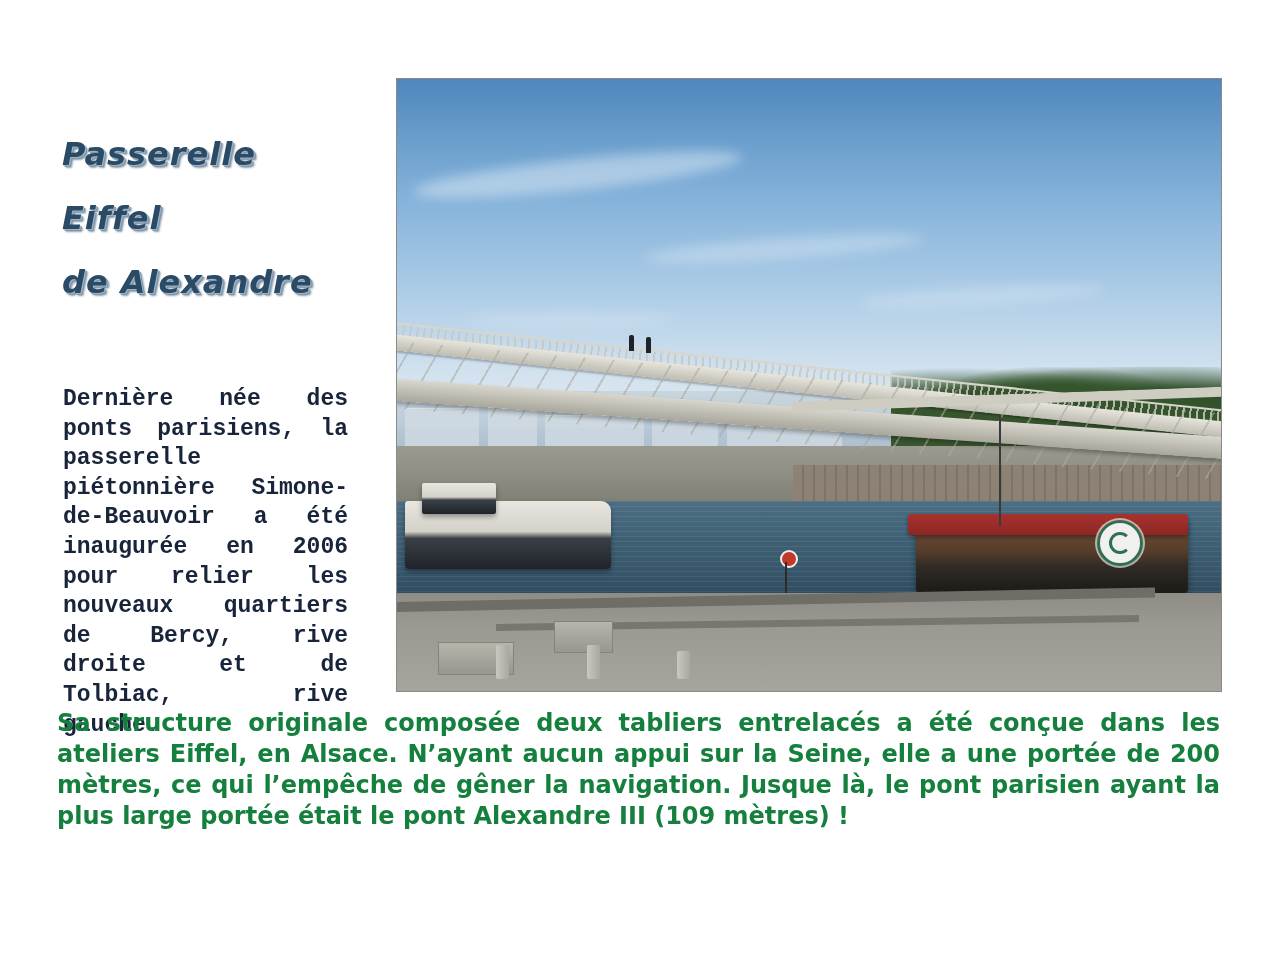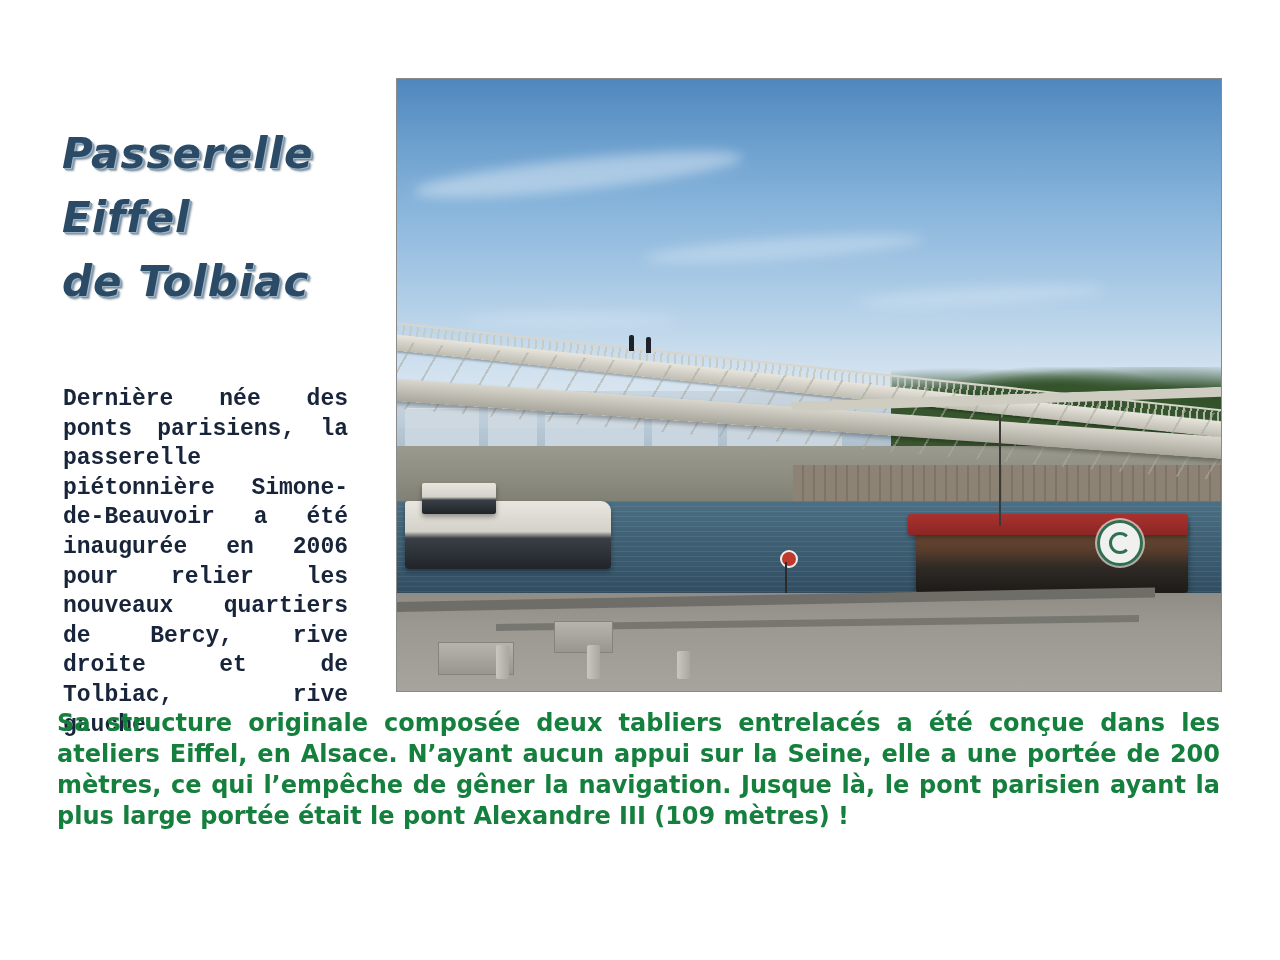--- a/index.html
+++ b/index.html
@@ -25,21 +25,21 @@
   .title-block {
     position: absolute;
     left: 62px;
     top: 122px;
     width: 340px;
   }
   .title-line {
     font-family: "DejaVu Sans", sans-serif;
     font-style: italic;
     font-weight: bold;
-    font-size: 42px;
+    font-size: 32px;
     line-height: 64px;
     letter-spacing: 1px;
     color: #2b4a66;
     text-shadow:
       1px 1px 0 #9fb6c9,
       2px 2px 0 #7d97ad,
       3px 3px 2px rgba(60,80,100,0.55);
     white-space: nowrap;
   }
 
@@ -308,21 +308,21 @@
   }
 </style>
 </head>
 <body>
 
 <div class="slide">
 
   <div class="title-block">
     <div class="title-line">Passerelle</div>
     <div class="title-line">Eiffel</div>
-    <div class="title-line">de Tolbiac</div>
+    <div class="title-line">de Alexandre</div>
   </div>
 
   <div class="left-text">Dernière née des ponts parisiens, la passerelle piétonnière Simone-de-Beauvoir a été inaugurée en 2006 pour relier les nouveaux quartiers de Bercy, rive droite et de Tolbiac, rive gauche.</div>
 
   <div class="photo">
     <div class="photo-inner">
 
       <div class="sky"></div>
       <div class="cloud c1"></div>
       <div class="cloud c2"></div>

